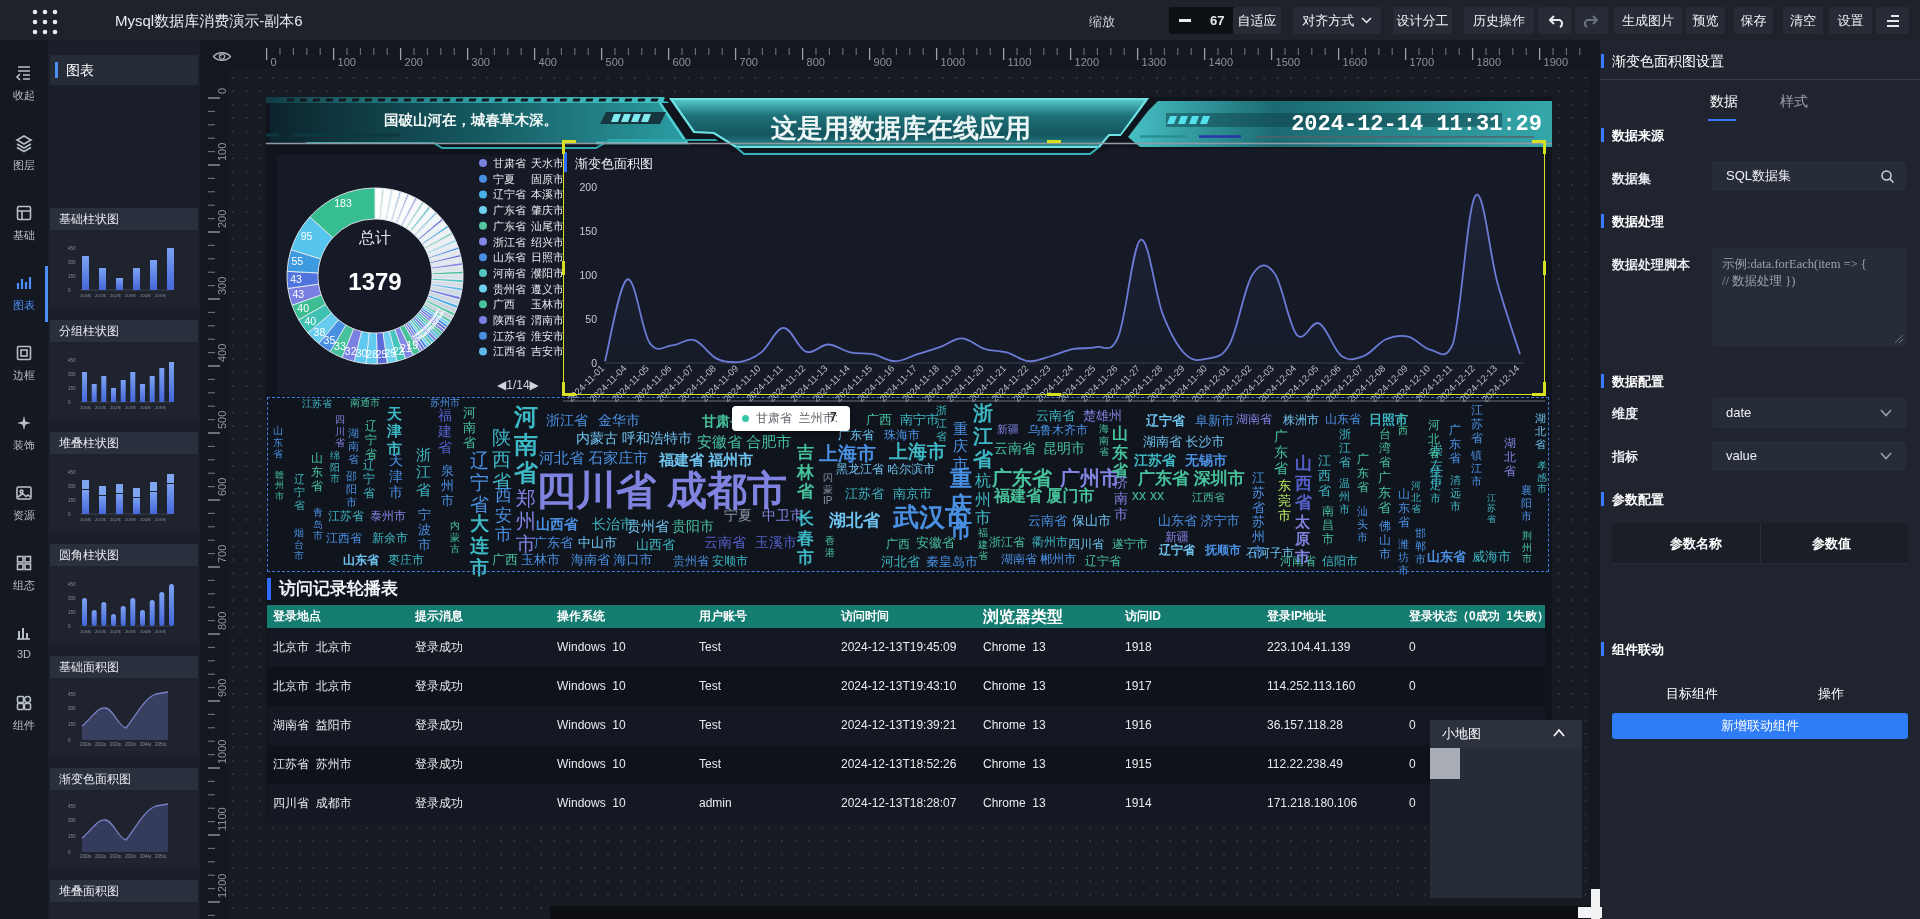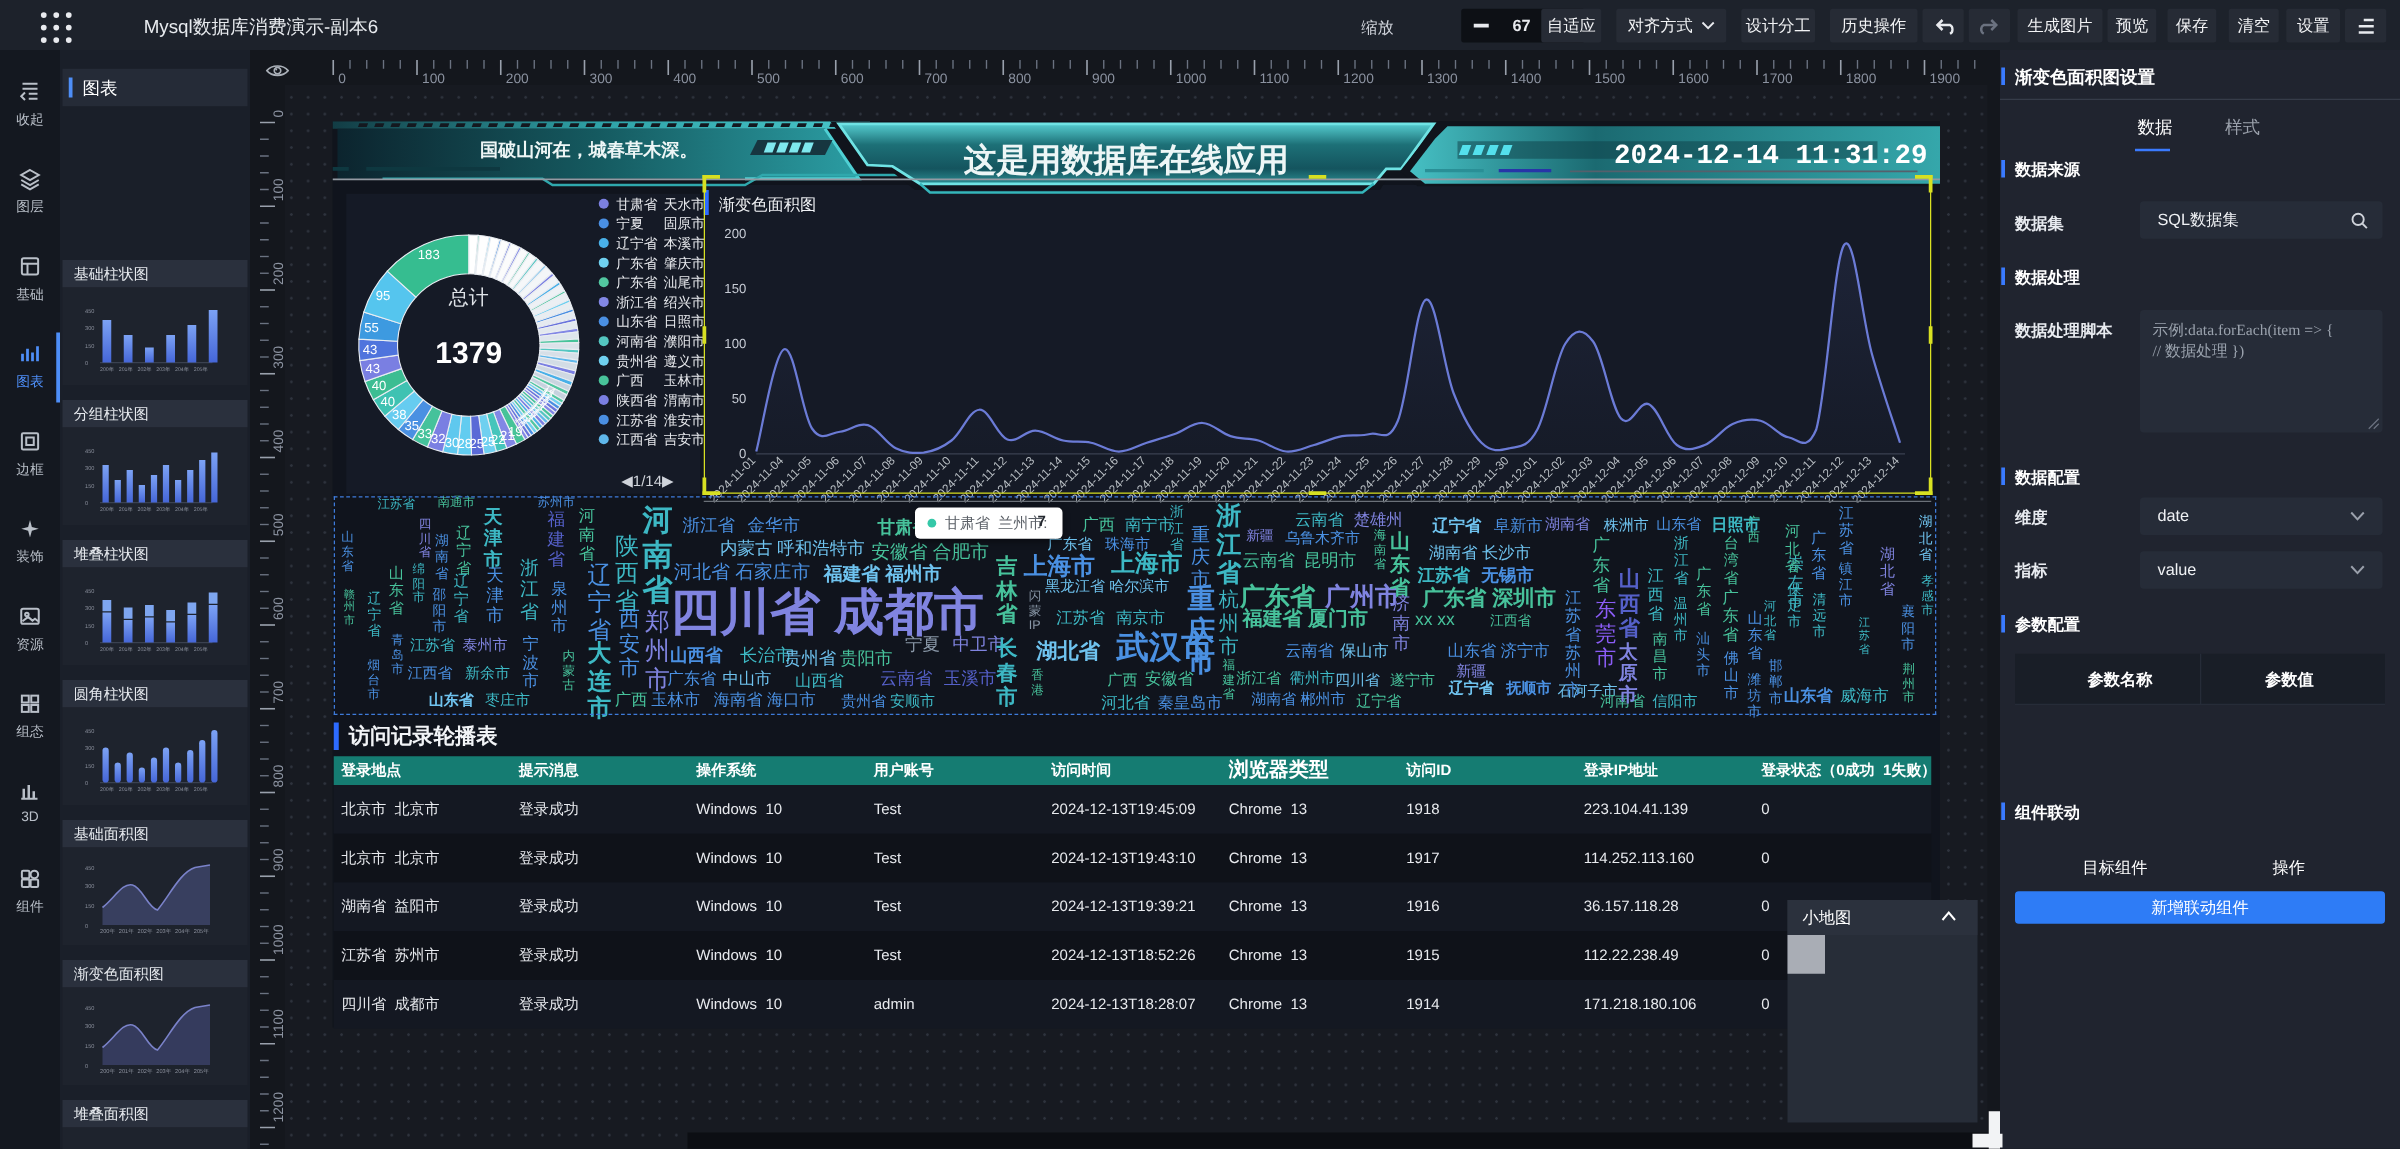--- a/index.html
+++ b/index.html
@@ -698,21 +698,21 @@
 <span class="wcw" style="left:1032px;top:536px;font-size:12px;color:#3db8c4;">衢州市</span>
 <span class="wcw" style="left:1068px;top:538px;font-size:12px;color:#6fc3ef;">四川省</span>
 <span class="wcw" style="left:1112px;top:538px;font-size:12px;color:#47c29b;">遂宁市</span>
 <span class="wcw" style="left:1001px;top:553px;font-size:12px;color:#4a90e2;">湖南省 郴州市</span>
 <span class="wcw" style="left:1085px;top:555px;font-size:12px;color:#47c29b;">辽宁省</span>
 <span class="wcw" style="left:1280px;top:555px;font-size:12px;color:#47c29b;">河南省</span>
 <span class="wcw" style="left:1322px;top:555px;font-size:12px;color:#3db8c4;">信阳市</span>
 <span class="wcw" style="left:1427px;top:550px;font-size:13px;color:#4a90e2;font-weight:bold;">山东省</span>
 <span class="wcw" style="left:1472px;top:550px;font-size:13px;color:#3db8c4;">威海市</span>
 <span class="wcw" style="left:1274px;top:428px;font-size:14px;color:#47c29b;width:16px;word-break:break-all;white-space:normal;line-height:1.16;">广东省</span>
-<span class="wcw" style="left:1276px;top:478px;font-size:17px;color:#8b5cf6;width:15px;word-break:break-all;white-space:normal;line-height:1.16;">东莞市</span>
+<span class="wcw" style="left:1276px;top:478px;font-size:13px;color:#bef264;width:15px;word-break:break-all;white-space:normal;line-height:1.16;text-align:right;">东莞市</span>
 <span class="wcw" style="left:1252px;top:470px;font-size:13px;color:#4a90e2;width:15px;word-break:break-all;white-space:normal;line-height:1.16;">江苏省</span>
 <span class="wcw" style="left:1252px;top:514px;font-size:13px;color:#4a90e2;width:15px;word-break:break-all;white-space:normal;line-height:1.16;">苏州市</span>
 <span class="wcw" style="left:1295px;top:454px;font-size:17px;color:#5560c9;width:19px;word-break:break-all;white-space:normal;line-height:1.16;font-weight:bold;">山西省</span>
 <span class="wcw" style="left:1295px;top:513px;font-size:15px;color:#8084e0;width:17px;word-break:break-all;white-space:normal;line-height:1.16;font-weight:bold;">太原市</span>
 <span class="wcw" style="left:1318px;top:453px;font-size:13px;color:#3db8c4;width:15px;word-break:break-all;white-space:normal;line-height:1.16;">江西省</span>
 <span class="wcw" style="left:1322px;top:505px;font-size:12px;color:#47c29b;width:14px;word-break:break-all;white-space:normal;line-height:1.16;">南昌市</span>
 <span class="wcw" style="left:1339px;top:428px;font-size:12px;color:#3db8c4;width:14px;word-break:break-all;white-space:normal;line-height:1.16;">浙江省</span>
 <span class="wcw" style="left:1339px;top:477px;font-size:11px;color:#3db8c4;width:13px;word-break:break-all;white-space:normal;line-height:1.16;">温州市</span>
 <span class="wcw" style="left:1357px;top:453px;font-size:12px;color:#47c29b;width:14px;word-break:break-all;white-space:normal;line-height:1.16;">广东省</span>
 <span class="wcw" style="left:1357px;top:505px;font-size:11px;color:#4a90e2;width:13px;word-break:break-all;white-space:normal;line-height:1.16;">汕头市</span>
@@ -1141,21 +1141,21 @@
     <div class="card" style="top:840px">
       <div class="ct">堆叠面积图</div>
       <div class="cb"><svg width="128" height="62" viewBox="0 0 128 62" style="margin:8px 10px">
           <path d="M22 54 L22 44 C40 38 60 42 76 34 C90 28 100 24 108 22 L108 54 Z" fill="#3d4468"></path>
           <path d="M22 44 C40 30 60 34 76 24 C90 18 100 14 108 12 L108 22 C100 24 90 28 76 34 C60 42 40 38 22 44Z" fill="#4a5280"></path>
         </svg></div>
     </div>
   </div>
 <div id="rpanel">
     <div class="secbar" style="left:1px;top:14px"></div>
-    <div class="sect" style="left:12px;top:13px;font-weight:bold;font-size:14px">渐变色面积图设置</div>
+    <div class="sect" style="left:12px;top:13px;font-weight:normal;font-size:14px">渐变色面积图设置</div>
     <div class="abs" style="left:0;top:39px;width:320px;height:1px;background:#363c49"></div>
     <div class="abs" style="left:110px;top:53px;font-size:14px;color:#fff">数据</div>
     <div class="abs" style="left:180px;top:53px;font-size:14px;color:#9aa0ab">样式</div>
     <div class="blue-underline" style="left:108px;top:79px"></div>
     <div class="secbar" style="left:1px;top:88px"></div>
     <div class="sect" style="left:12px;top:87px">数据来源</div>
     <div class="abs" style="left:12px;top:130px;font-size:13px;font-weight:bold;color:#e8ebf0">数据集</div>
     <div class="rinput" style="top:121px;height:30px;line-height:30px;padding-left:14px">SQL数据集<svg class="abs" style="left:168px;top:8px" width="15" height="15" viewBox="0 0 15 15">
         <circle cx="6.5" cy="6.5" r="4.5" stroke="#cfd3da" stroke-width="1.5" fill="none"></circle>
         <path d="M10 10 L13.5 13.5" stroke="#cfd3da" stroke-width="1.5"></path>

